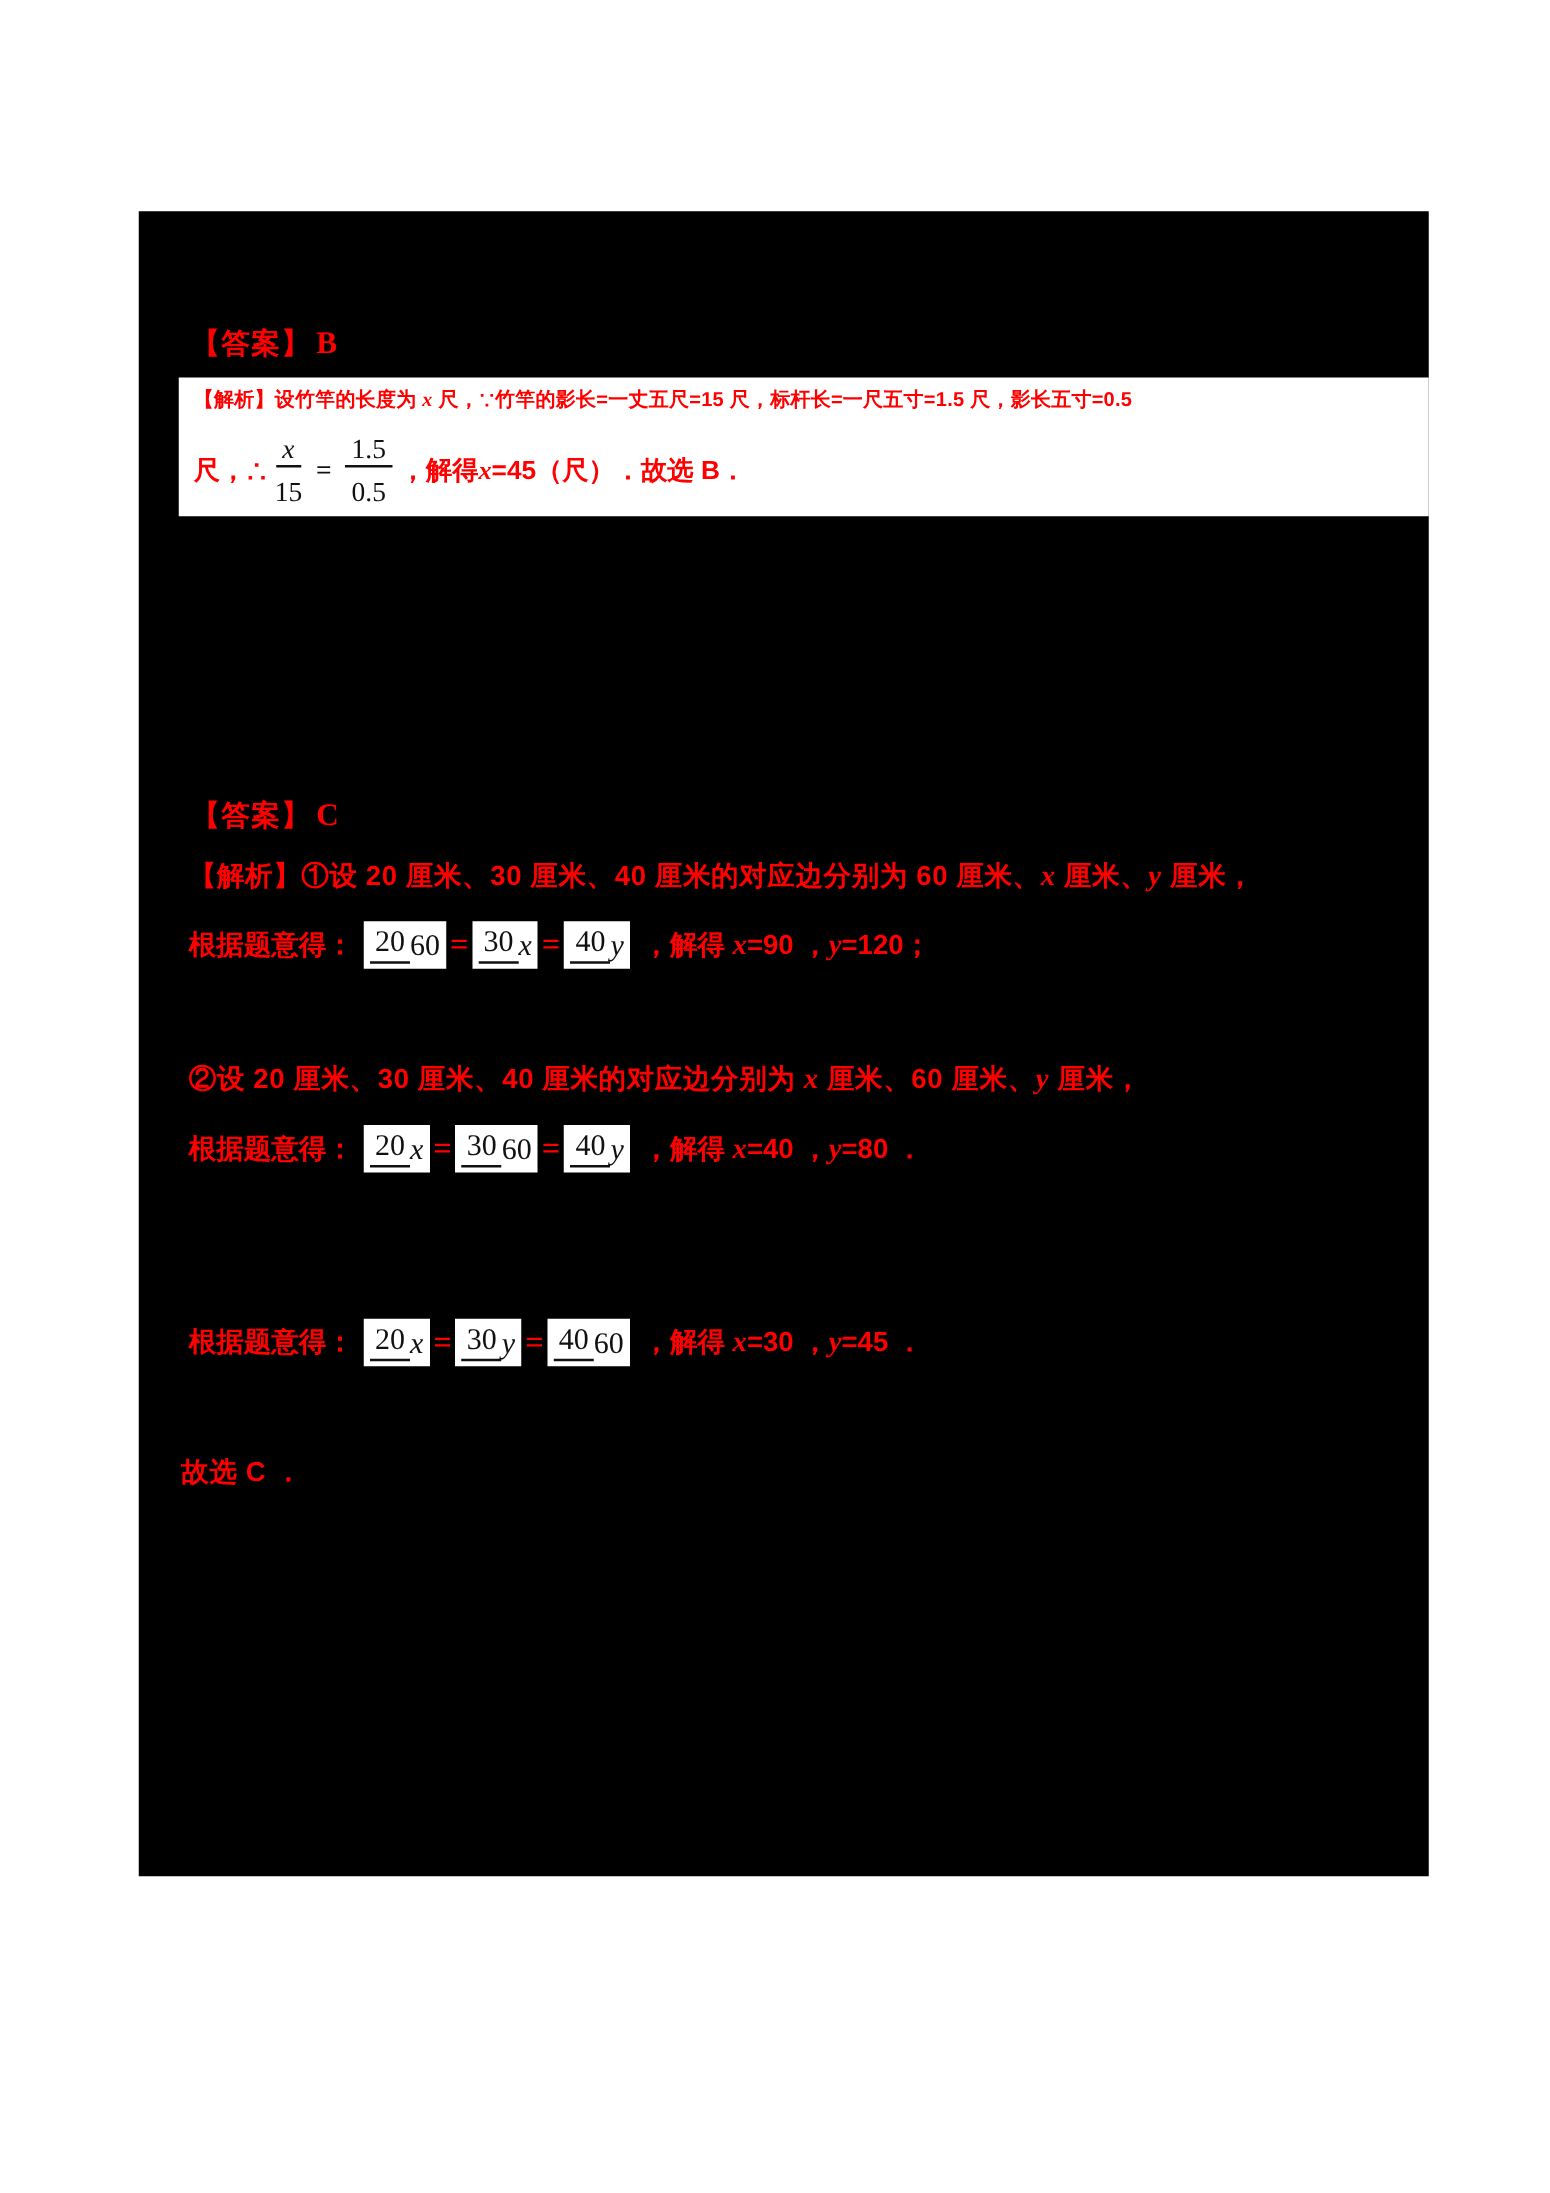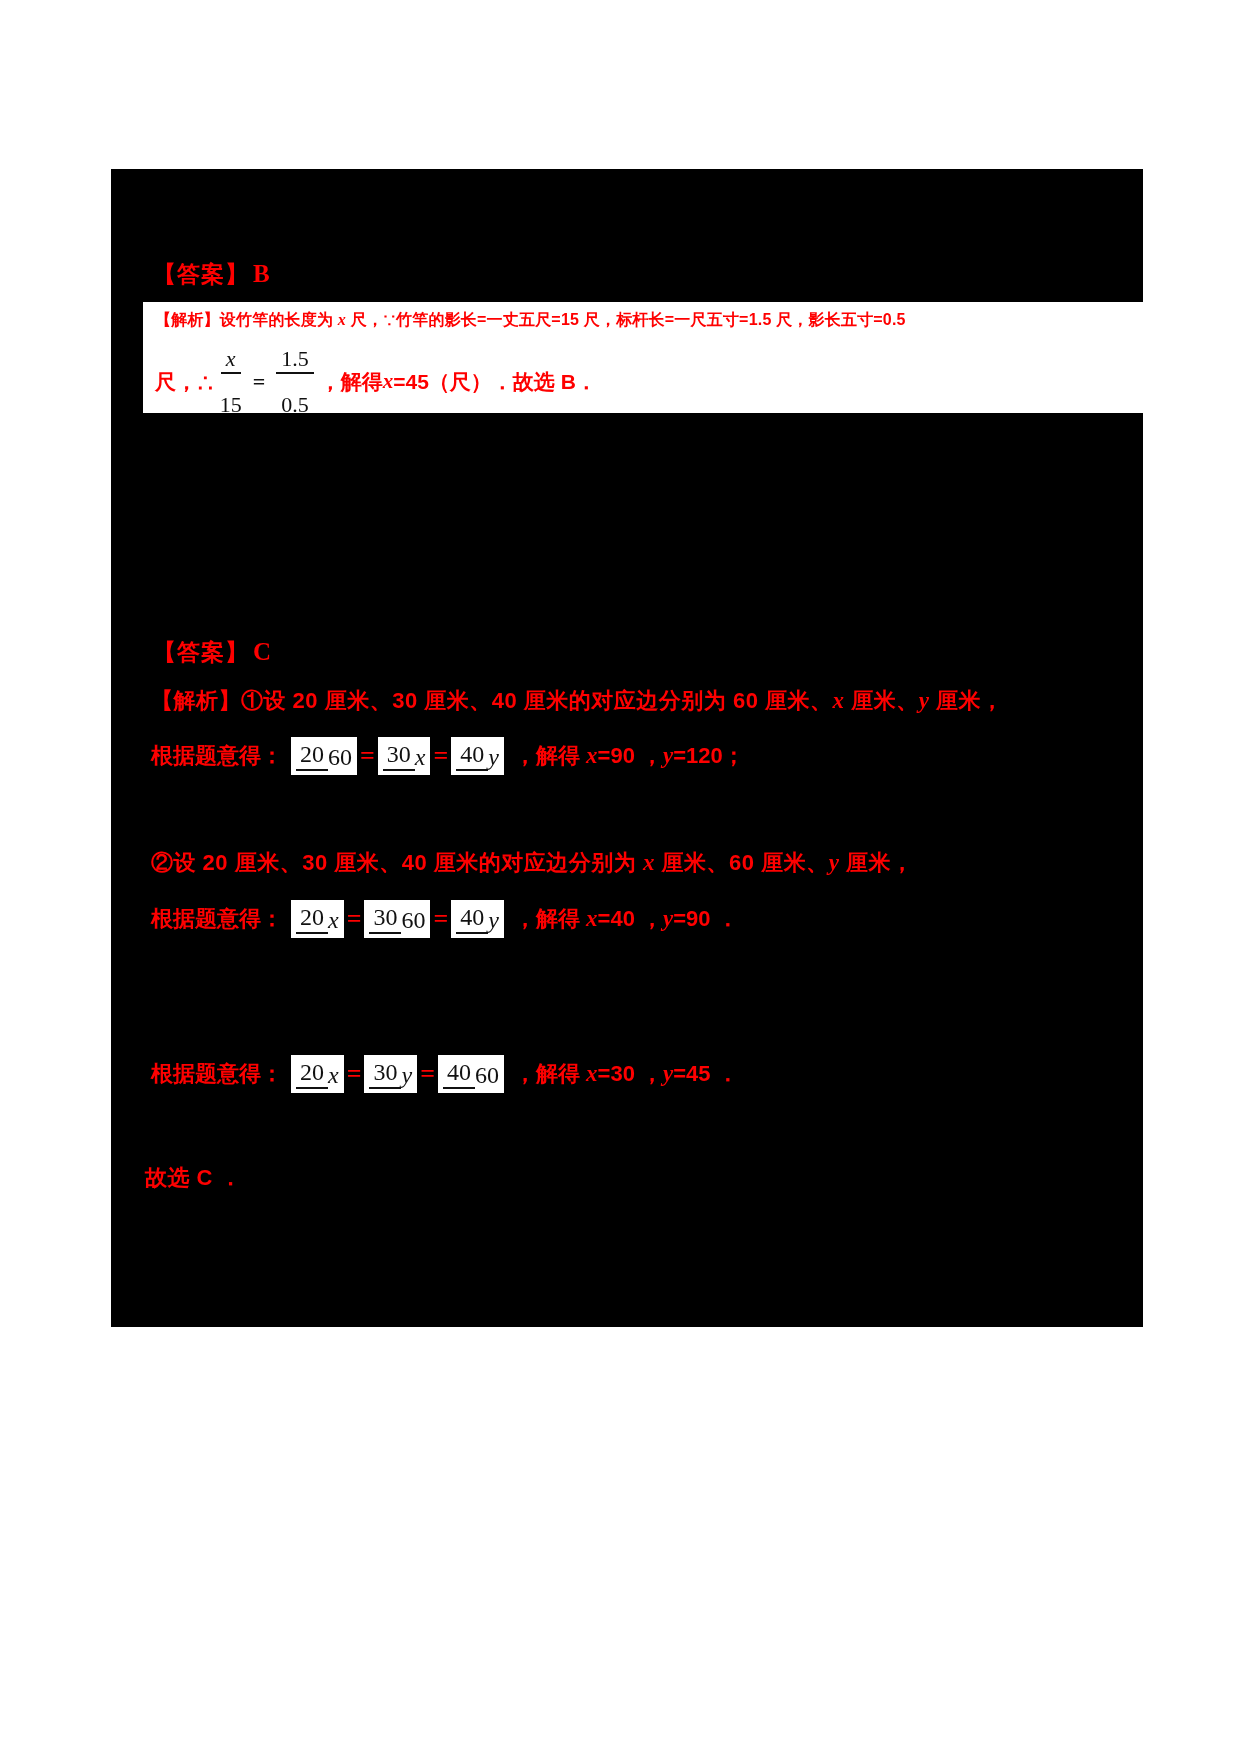--- a/index.html
+++ b/index.html
@@ -10,21 +10,21 @@
   html,body{margin:0;padding:0;}
   body{
     width:1240px;height:1754px;
     background:var(--white);
     position:relative;
     font-family:"Liberation Sans",sans-serif;
   }
   .panel{
     position:absolute;
     left:111px;top:169px;
-    width:1032px;height:1158px;
+    width:1032px;height:1332px;
     background:var(--black);
     text-decoration:underline;
   }
   .abs{position:absolute;}
   .red{color:var(--red);font-weight:700;font-family:"Liberation Sans",sans-serif;}
   .ser{font-family:"Liberation Serif",serif;}
   .it{font-style:italic;}
   .ans-line{font-size:23px;letter-spacing:1px;white-space:nowrap;}
   .ans-line .letter{font-family:"Liberation Serif",serif;font-size:25px;font-weight:700;margin-left:4px;}
   .body-line{font-size:22px;white-space:nowrap;letter-spacing:0.5px;}
@@ -42,21 +42,21 @@
     position:absolute;left:12px;top:44px;
     display:flex;align-items:center;
     font-size:21px;white-space:nowrap;
   }
   .frac-b{
     display:inline-flex;flex-direction:column;align-items:center;
     font-family:"Liberation Serif",serif;font-size:22px;color:#111;
     line-height:1.15;margin:0 6px;
   }
   .frac-b .num{border-bottom:2px solid #111;padding:0 5px 1px;}
-  .frac-b .den{padding-top:18px;}
+  .frac-b .den{padding-top:7px;}
   .eq-black{color:#111;font-family:"Liberation Serif",serif;font-size:22px;margin:0 5px;font-weight:700;}
   
   .frac-row{
     display:flex;align-items:center;
     white-space:nowrap;
   }
   .frac-row .label{font-size:22px;margin-right:8px;}
   .fracbox{
     display:inline-flex;align-items:center;
     background:var(--white);
@@ -143,21 +143,21 @@
     <span class="fracbox">
       <span class="num">30</span>
       <span class="den">60</span>
     </span>
     <span class="eq-red">=</span>
     <span class="fracbox">
       <span class="num">40</span>
       <span class="den it">y</span>
     </span>
     <span class="red result">
-      <span>，解得 </span><span class="ser it">x</span><span>=40 ，</span><span class="ser it">y</span><span>=90 ．</span>
+      <span>，解得 </span><span class="ser it">x</span><span>=40 ，</span><span class="ser it">y</span><span>=80 ．</span>
     </span>
   </div>
 
 
   <div class="abs frac-row" style="left:40px;top:886px;">
     <span class="red label">根据题意得：</span>
     <span class="fracbox">
       <span class="num">20</span>
       <span class="den it">x</span>
     </span>

